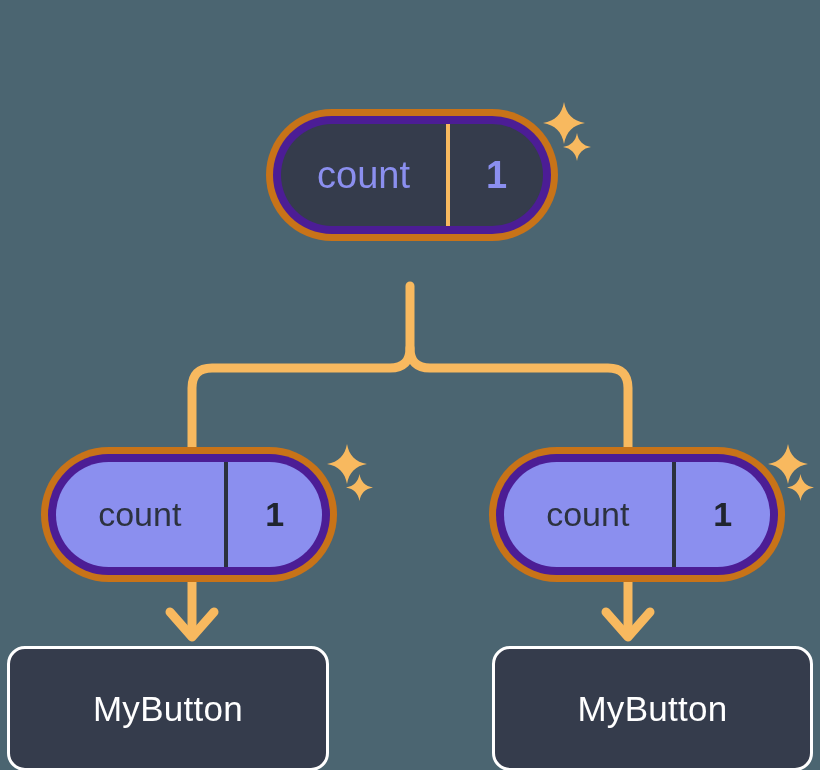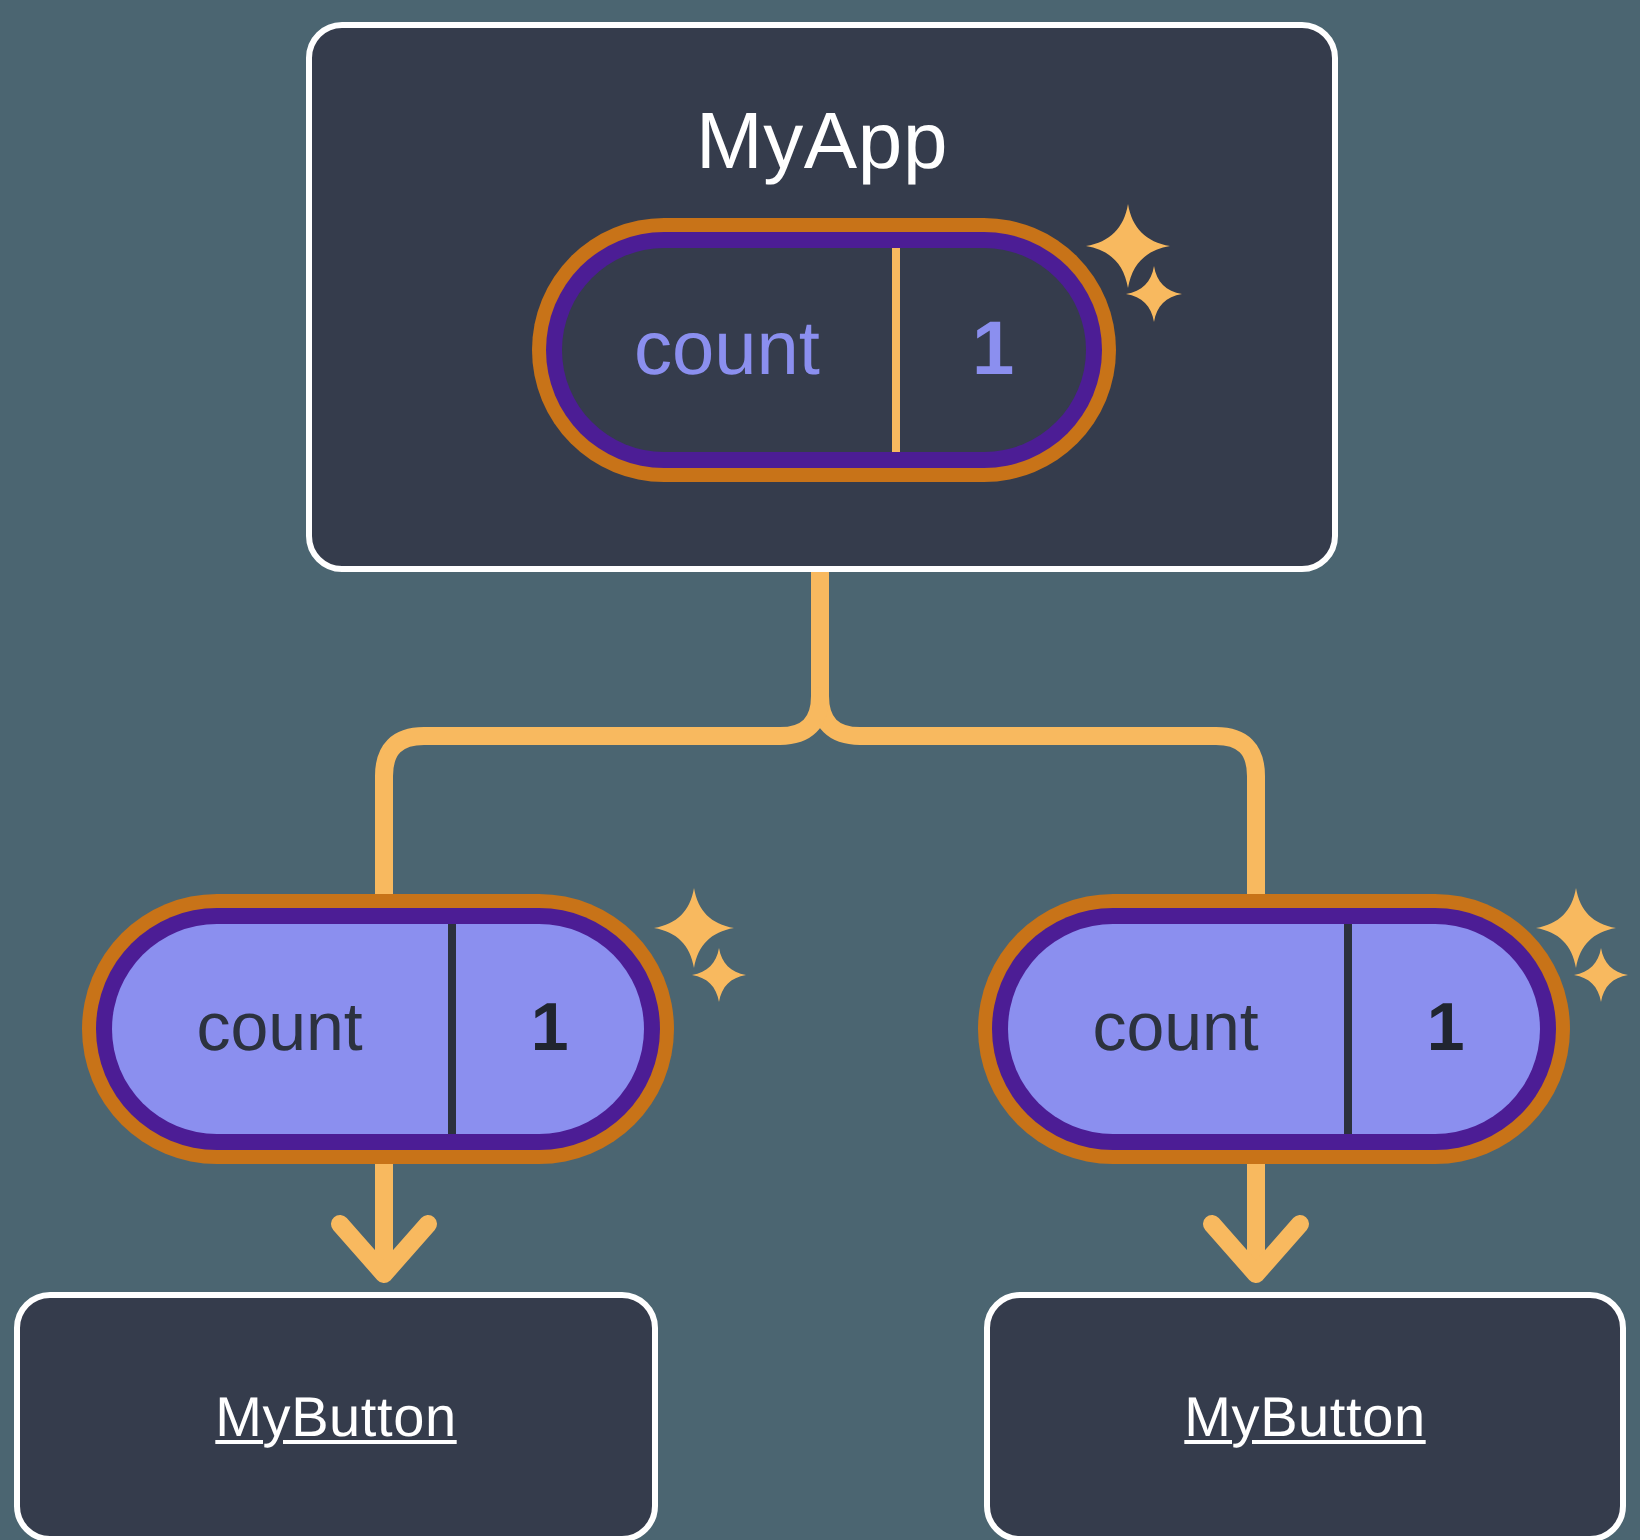--- a/index.html
+++ b/index.html
@@ -66,22 +66,21 @@
   }
   #box-mybutton-left {
     left: 7px;
     width: 322px;
   }
   #box-mybutton-right {
     left: 492px;
     width: 321px;
   }
   .box-mybutton .comp-title {
-    font-size: 28px;
-    text-decoration: underline;
+    font-size: 35px;
   }
 
   
   .pill {
     position: absolute;
     box-sizing: border-box;
     border-radius: 999px;
     background: #c87318;            
     padding: 7px;
     display: flex;
@@ -167,23 +166,20 @@
              Q 192 368 192 388
              L 192 452" fill="none" stroke="#f8b95f" stroke-width="9" stroke-linecap="round" stroke-linejoin="round"></path>
 
     <line x1="192" y1="578" x2="192" y2="636" stroke="#f8b95f" stroke-width="9" stroke-linecap="butt"></line>
     <polyline points="170,612 192,637 214,612" fill="none" stroke="#f8b95f" stroke-width="9" stroke-linecap="round" stroke-linejoin="round"></polyline>
 
     <line x1="628" y1="578" x2="628" y2="636" stroke="#f8b95f" stroke-width="9" stroke-linecap="butt"></line>
     <polyline points="606,612 628,637 650,612" fill="none" stroke="#f8b95f" stroke-width="9" stroke-linecap="round" stroke-linejoin="round"></polyline>
   </svg>
 
-  <div class="comp-box" id="box-myapp">
-    <div class="comp-title">MyApp</div>
-  </div>
 
   <div class="pill pill-dark" id="pill-myapp">
     <div class="pill-mid">
       <div class="pill-inner">
         <div class="pill-key">count</div>
         <div class="pill-val">1</div>
       </div>
     </div>
   </div>
 

